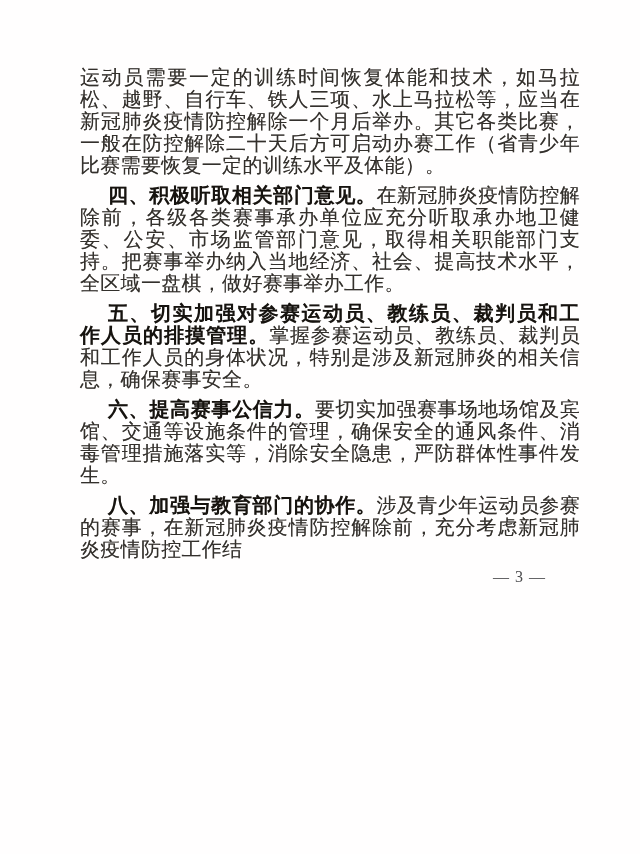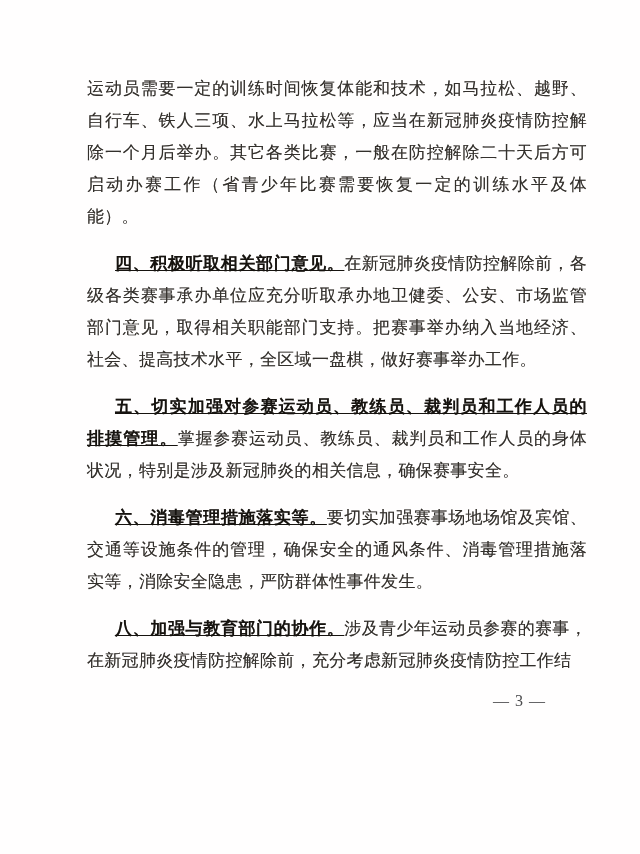--- a/index.html
+++ b/index.html
@@ -11,39 +11,38 @@
     position: relative;
     width: 640px;
     height: 854px;
     box-sizing: border-box;
     background: #fffefe;
     padding: 58px 68px 0 72px;
     overflow: hidden;
     font-family: "Liberation Serif", "DejaVu Serif", serif;
   }
   .para {
-    margin: 15px;
+    margin: 8px;
     width: 500px;
-    font-size: 17px;
-    line-height: 32px;
+    font-size: 20px;
+    line-height: 22px;
     text-align: justify;
     text-justify: inter-ideograph;
     color: #33302c;
     letter-spacing: 0.3px;
     text-shadow: 0 0 0.5px rgba(70, 64, 58, 0.55);
   }
   .para.indent {
     text-indent: 28px;
   }
   .lead {
     font-family: "Liberation Sans", "DejaVu Sans", sans-serif;
     font-weight: 700;
     color: #16130f;
     letter-spacing: 0.6px;
-    text-decoration: underline;
   }
   .page-number {
     width: 500px;
     text-align: right;
     padding-right: 26px;
     box-sizing: border-box;
     margin-top: 1px;
     font-size: 16px;
     line-height: 18px;
     color: #4b4b4d;
@@ -55,20 +54,20 @@
 <body>
 
 <div class="page">
 
   <p class="para"><span>运动员需要一定的训练时间恢复体能和技术，如马拉松、越野、自行车、铁人三项、水上马拉松等，应当在新冠肺炎疫情防控解除一个月后举办。其它各类比赛，一般在防控解除二十天后方可启动办赛工作（省青少年比赛需要恢复一定的训练水平及体能）。</span></p>
 
   <p class="para indent"><span class="lead">四、积极听取相关部门意见。</span><span>在新冠肺炎疫情防控解除前，各级各类赛事承办单位应充分听取承办地卫健委、公安、市场监管部门意见，取得相关职能部门支持。把赛事举办纳入当地经济、社会、提高技术水平，全区域一盘棋，做好赛事举办工作。</span></p>
 
   <p class="para indent"><span class="lead">五、切实加强对参赛运动员、教练员、裁判员和工作人员的排摸管理。</span><span>掌握参赛运动员、教练员、裁判员和工作人员的身体状况，特别是涉及新冠肺炎的相关信息，确保赛事安全。</span></p>
 
-  <p class="para indent"><span class="lead">六、消毒管理措施落实等。</span><span>要切实加强赛事场地场馆及宾馆、交通等设施条件的管理，确保安全的通风条件、消毒管理措施落实等，消除安全隐患，严防群体性事件发生。</span></p>
+  <p class="para indent"><span class="lead">六、提高赛事公信力。</span><span>要切实加强赛事场地场馆及宾馆、交通等设施条件的管理，确保安全的通风条件、消毒管理措施落实等，消除安全隐患，严防群体性事件发生。</span></p>
 
 
   <p class="para indent"><span class="lead">八、加强与教育部门的协作。</span><span>涉及青少年运动员参赛的赛事，在新冠肺炎疫情防控解除前，充分考虑新冠肺炎疫情防控工作结</span></p>
 
   <div class="page-number">— 3 —</div>
 
 </div>
 
 </body></html>

